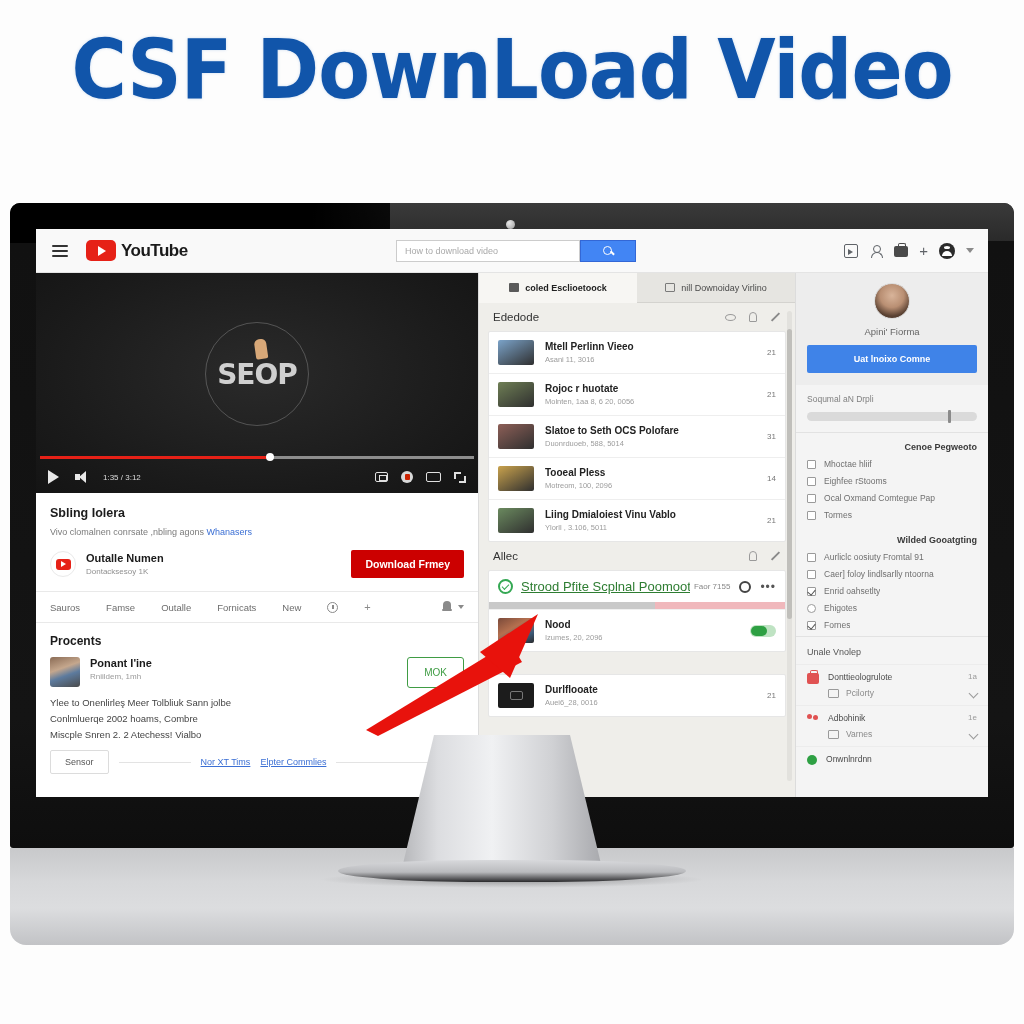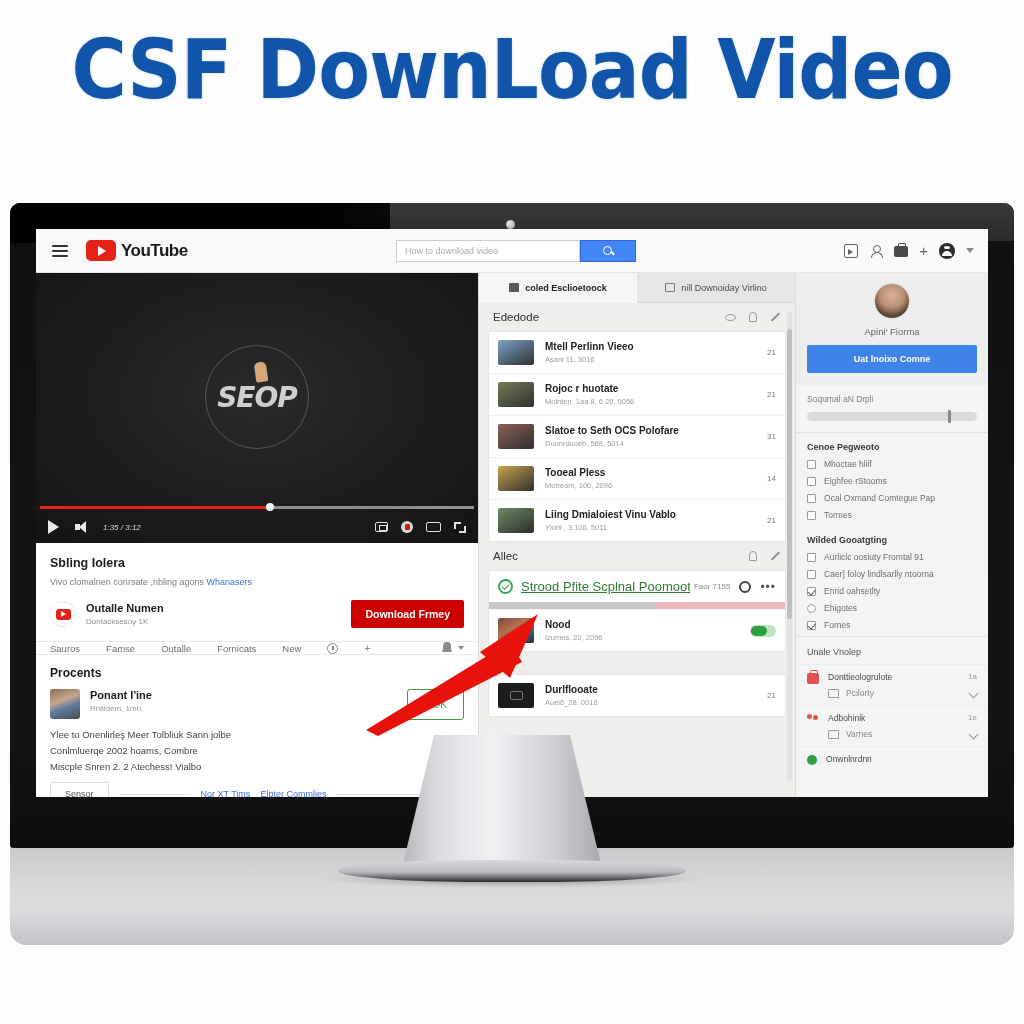--- a/index.html
+++ b/index.html
@@ -113,21 +113,21 @@
   .ic-avatar::after{content:""; position:absolute; left:3px; top:8px; width:10px; height:5px; border-radius:5px 5px 0 0; background:#fff;}
   .ic-caret { width:0;height:0;border-left:4px solid transparent;border-right:4px solid transparent;border-top:5px solid #8a8a8a; }
 
   
   .yt-body { position:absolute; left:0; top:44px; width:952px; height:524px; display:flex; }
   .col-left { width:442px; background:#fff; position:relative; }
   .col-mid { width:322px; background:#efeeea; border-left:1px solid #dcdcdc; position:relative; }
   .col-right { width:196px; background:#f4f4f4; border-left:1px solid #dcdcdc; position:relative; }
 
   
-  .player { width:442px; height:270px; background:#1d1d1d; position:relative; overflow:hidden;font-style:italic; }
+  .player { width:442px; height:220px; background:#1d1d1d; position:relative; overflow:hidden; }
   .player-bg { position:absolute; inset:0; background: radial-gradient(ellipse at 50% 45%, #2a2a2a 0%, #1a1a1a 70%, #141414 100%); }
   .seop-circle {
     position:absolute; left:50%; top:46%; transform:translate(-50%,-50%);
     width:104px; height:104px; border:1px solid rgba(255,255,255,0.22); border-radius:50%;
     display:flex; align-items:center; justify-content:center;
   }
   .seop-text { font-family:"DejaVu Sans", sans-serif; font-weight:bold; font-size:28px; color:#cfcfcf; letter-spacing:-1px; }
   .seop-hand { position:absolute; left:49px; top:16px; width:12px; height:20px; background:#d8a878; border-radius:5px 5px 2px 2px; transform:rotate(-8deg); }
 
   .progress-row { position:absolute; left:0; bottom:34px; width:442px; height:4px; }
@@ -168,21 +168,21 @@
   .ch-name { font-size:11px; font-weight:bold; color:#1b1b1b; filter:blur(0.45px); }
   .ch-sub { font-size:8px; color:#909090; margin-top:3px; filter:blur(0.5px); }
   .dl-btn {
     margin-left:auto; background:#cc0000; color:#fff;
     font-size:10.5px; font-weight:bold; padding:8px 14px; border:none; border-radius:2px;
     filter:blur(0.35px);
   }
 
   .tabrow {
     display:flex; align-items:center; gap:26px;
-    margin-top:13px; padding:0 14px; border-top:1px solid #e9e9e9; border-bottom:1px solid #e9e9e9;justify-content:center;
+    margin-top:13px; padding:9px 14px; border-top:1px solid #e9e9e9; border-bottom:1px solid #e9e9e9;justify-content:center;
   }
   .tabrow span { font-size:9.5px; color:#6d6d6d; filter:blur(0.5px); }
   .t-clock { width:11px;height:11px;border:1.5px solid #8a8a8a;border-radius:50%; position:relative;}
   .t-clock::after{content:"";position:absolute;left:4px;top:2px;width:1.3px;height:4px;background:#8a8a8a;}
   .t-plus { font-size:11px; color:#8a8a8a; }
   .tab-right { margin-left:auto; display:flex; align-items:center; gap:6px; }
   .t-bell { width:10px; height:12px; position:relative; }
   .t-bell::before{content:"";position:absolute;left:1px;top:0;width:8px;height:8px;border-radius:4px 4px 0 0;background:#8a8a8a;}
   .t-bell::after{content:"";position:absolute;left:0;top:8px;width:10px;height:2px;background:#8a8a8a;border-radius:1px;}
   .t-caret { width:0;height:0;border-left:3.5px solid transparent;border-right:3.5px solid transparent;border-top:4.5px solid #8a8a8a; }
@@ -275,21 +275,21 @@
   .prof-name { font-size:9.5px; color:#666; margin-top:7px; filter:blur(0.5px); }
   .prof-btn {
     margin-top:8px; width:100%; background:#3f83e8; color:#fff;
     font-size:9px; font-weight:bold; border:none; padding:9px 0; border-radius:2px; filter:blur(0.4px);
   }
   .slider-wrap { padding:9px 11px 11px 11px; border-bottom:1px solid #e2e2e2; }
   .slider-label { font-size:8.5px; color:#808080; filter:blur(0.5px); }
   .slider-track { margin-top:8px; height:9px; border-radius:5px; background:#dadada; position:relative; }
   .slider-knob { position:absolute; top:-2px; width:3px; height:13px; background:#8a8a8a; border-radius:1px; }
 
-  .grp { padding:9px 11px 6px 11px; }
+  .grp { padding:9px 11px 6px 11px;text-align:right; }
   .grp-h { font-size:9px; font-weight:bold; color:#3a3a3a; filter:blur(0.45px); }
   .cb-row { display:flex; align-items:center; margin-top:7px; }
   .cb { width:9px; height:9px; border:1.2px solid #9a9a9a; border-radius:1px; flex:0 0 auto; background:#fff; position:relative; }
   .cb.checked::after{content:""; position:absolute; left:1px; top:0px; width:4px;height:6px;border-right:1.4px solid #555;border-bottom:1.4px solid #555; transform:rotate(40deg);}
   .cb.round { border-radius:50%; }
   .cb-lbl { font-size:8.5px; color:#6f6f6f; margin-left:8px; filter:blur(0.5px); white-space:nowrap; overflow:hidden; }
 
   .bot-h { padding:10px 11px 7px 11px; font-size:9px; color:#555; border-top:1px solid #e2e2e2; filter:blur(0.45px); }
   .bot-item { display:flex; padding:7px 11px; border-top:1px solid #ececec; }
   .bot-ic { width:12px; height:11px; flex:0 0 auto; margin-top:1px; }

